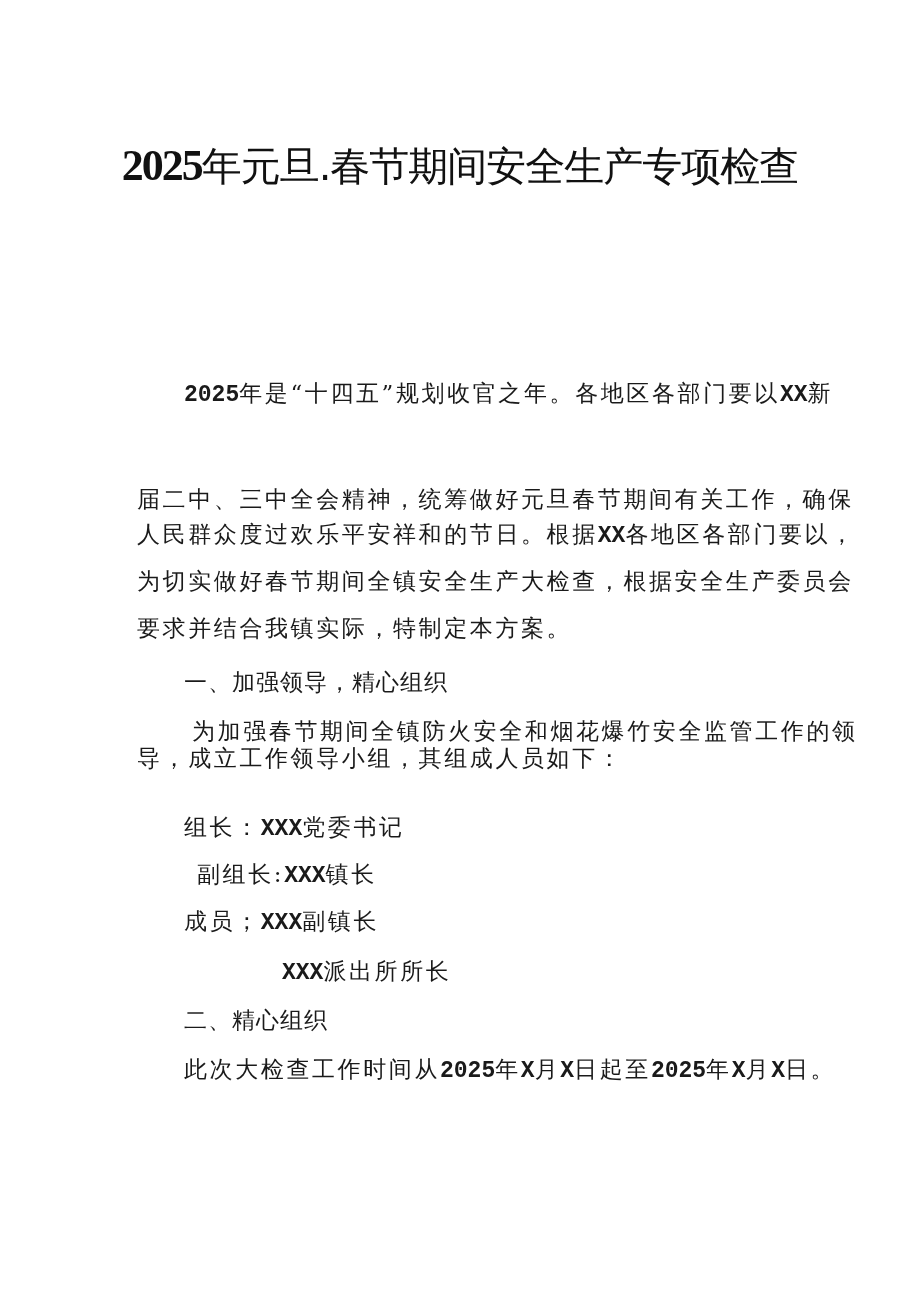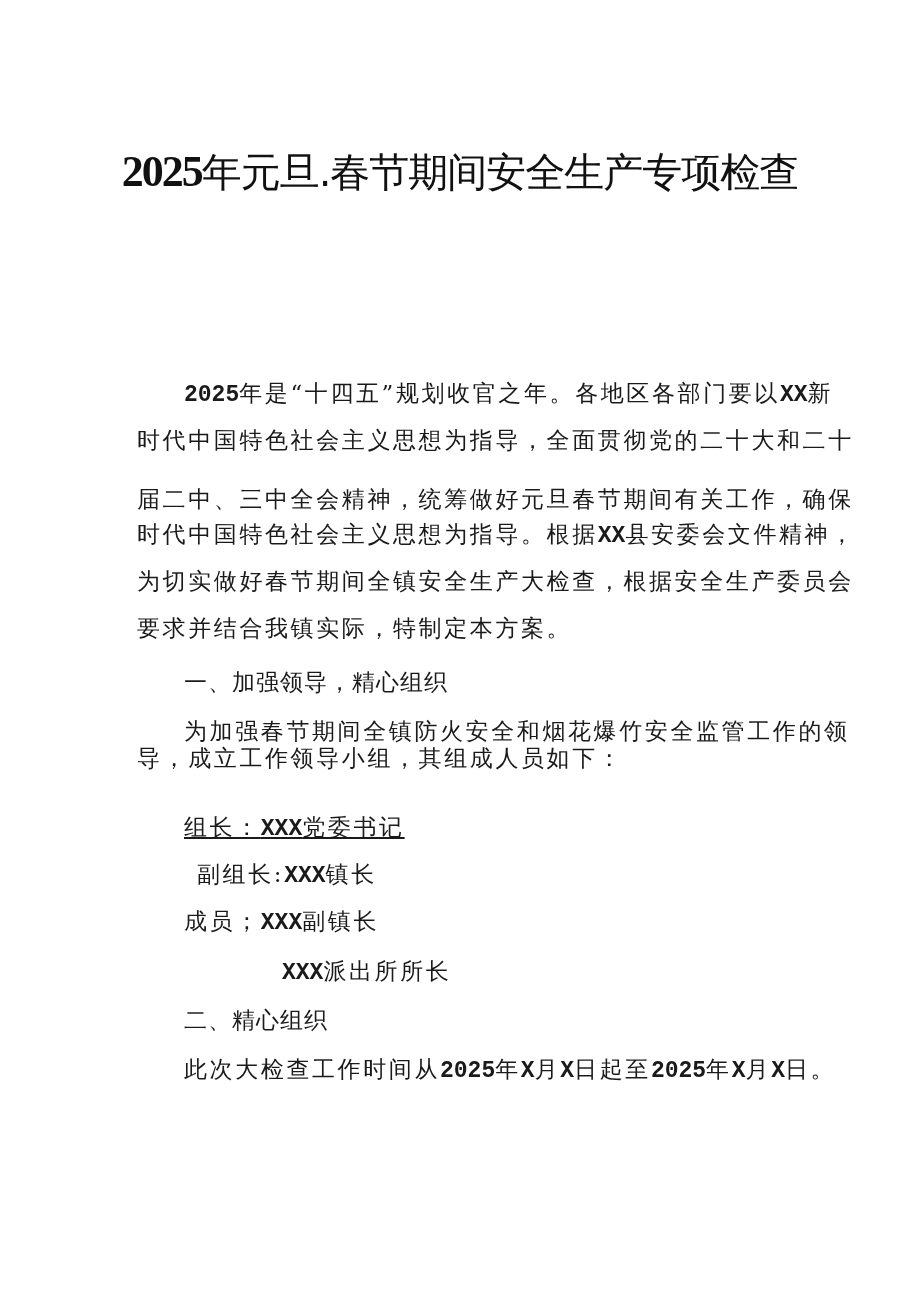--- a/index.html
+++ b/index.html
@@ -1,21 +1,21 @@
 <!DOCTYPE html>
 <html><head>
 <meta charset="utf-8">
 <style>
   html, body { margin: 0; padding: 0; background: #ffffff; }
   body { width: 920px; height: 1301px; position: relative; overflow: hidden; color: #111; }
   .page { position: absolute; left: 0; top: 0; width: 920px; height: 1301px; background: #fff; }
   .title {
     position: absolute; left: 0; width: 920px; text-align: center;
     font-family: "DejaVu Sans", "Liberation Sans", sans-serif;
-    font-size: 40px; line-height: 59px; color: #111; letter-spacing: -1px;
+    font-size: 40px; line-height: 48px; color: #111; letter-spacing: -1px;
   }
   .title .num { font-family: "Liberation Serif", "DejaVu Serif", serif; font-weight: bold; font-size: 44px; letter-spacing: -2px; }
   .t1 { top: 142px; }
   .t2 { top: 238px; }
   .line {
     position: absolute; left: 137px; width: 660px; white-space: nowrap;
     font-family: "DejaVu Serif", "Liberation Serif", serif;
     font-size: 23px; line-height: 30px; color: #1a1a1a; letter-spacing: 2.6px;
   }
   .line.indent { left: 184px; }
@@ -28,33 +28,32 @@
 
 <div class="page">
 
   <div class="title t1">
     <span class="num">2025</span><span>年元旦.春节期间安全生产专项检查</span>
   </div>
 
   <div class="line indent" style="top:378px;">
     <span class="b">2025</span><span>年是“十四五”规划收官之年。各地区各部门要以</span><span class="b">XX</span><span>新</span>
   </div>
-  <div class="line" style="top:425px;">时代中国特色社会主义思想为指导，全面贯彻党的二十大和二十</div>
   <div class="line" style="top:472px;margin-top:12px;">届二中、三中全会精神，统筹做好元旦春节期间有关工作，确保</div>
   <div class="line" style="top:519px;">
-    <span>时代中国特色社会主义思想为指导。根据</span><span class="b">XX</span><span>县安委会文件精神，</span>
+    <span>人民群众度过欢乐平安祥和的节日。根据</span><span class="b">XX</span><span>各地区各部门要以，</span>
   </div>
   <div class="line" style="top:566px;">为切实做好春节期间全镇安全生产大检查，根据安全生产委员会</div>
   <div class="line" style="top:613px;">要求并结合我镇实际，特制定本方案。</div>
 
   <div class="line indent heading" style="top:667px;">一、加强领导，精心组织</div>
-  <div class="line indent" style="top:716px;">为加强春节期间全镇防火安全和烟花爆竹安全监管工作的领</div>
+  <div class="line indent" style="top:716px;margin-left:8px;">为加强春节期间全镇防火安全和烟花爆竹安全监管工作的领</div>
   <div class="line" style="top:743px;">导，成立工作领导小组，其组成人员如下：</div>
 
-  <div class="line indent" style="top:812px;text-decoration:underline;">
+  <div class="line indent" style="top:812px;">
     <span>组长：</span><span class="b">XXX</span><span>党委书记</span>
   </div>
   <div class="line indent" style="top:859px;margin-left:13px;">
     <span>副组长:</span><span class="b">XXX</span><span>镇长</span>
   </div>
   <div class="line indent" style="top:906px;">
     <span>成员；</span><span class="b">XXX</span><span>副镇长</span>
   </div>
   <div class="line indent2" style="top:956px;">
     <span class="b">XXX</span><span>派出所所长</span>

